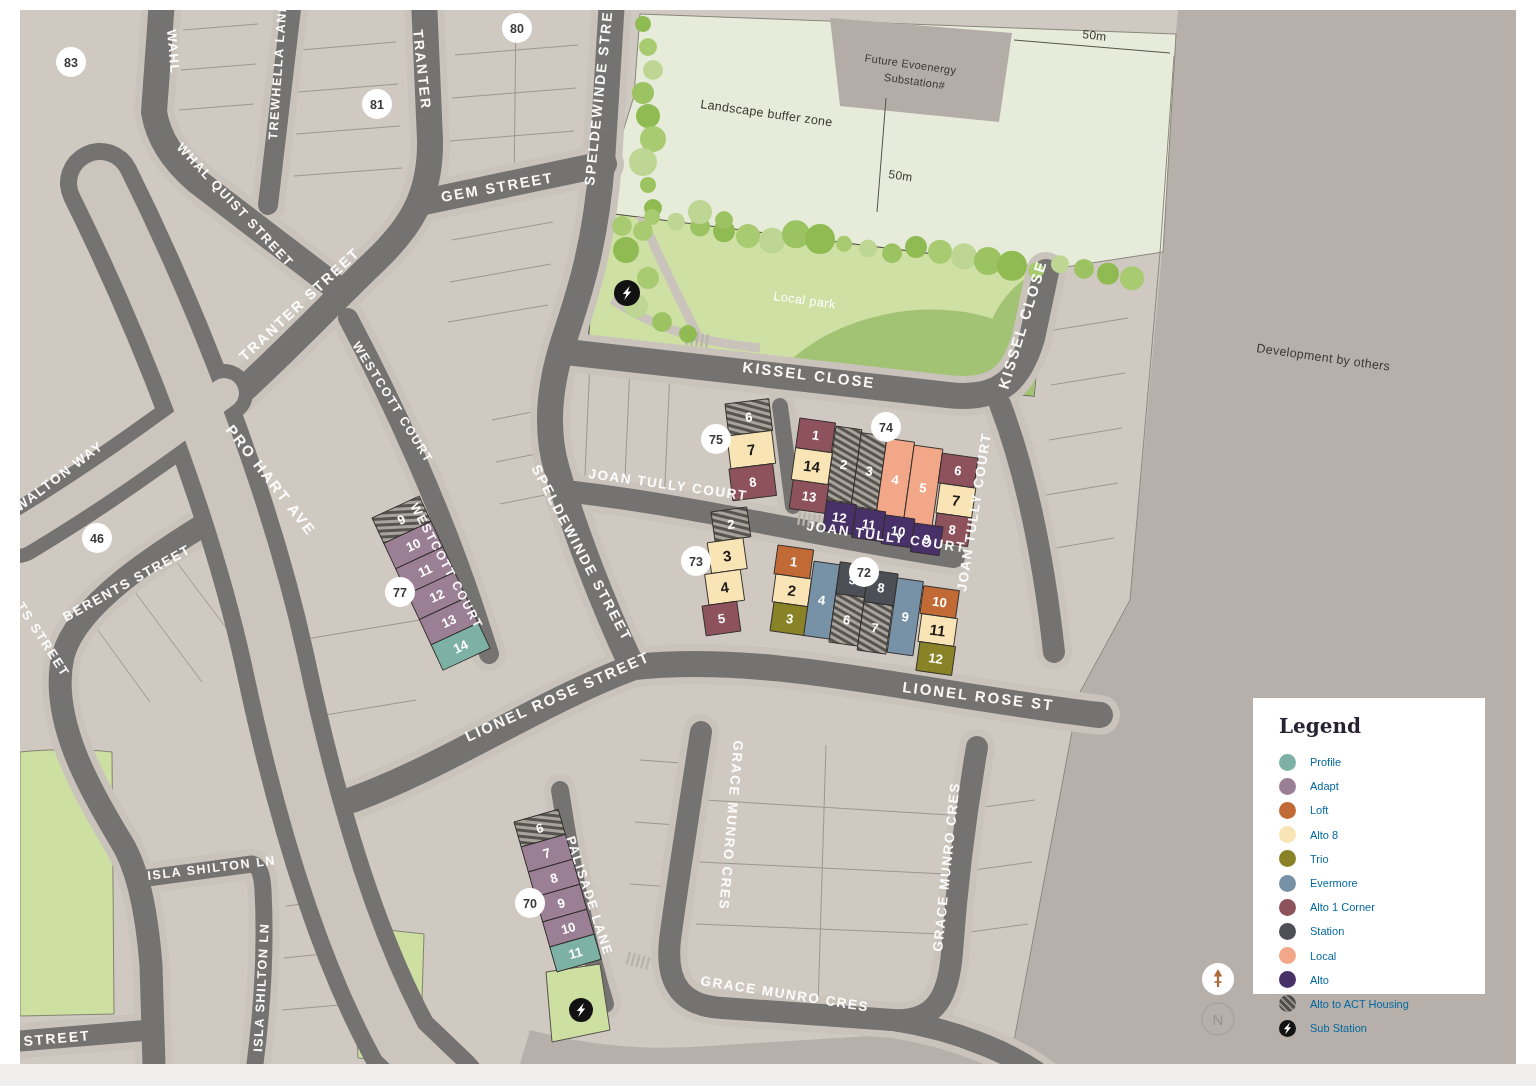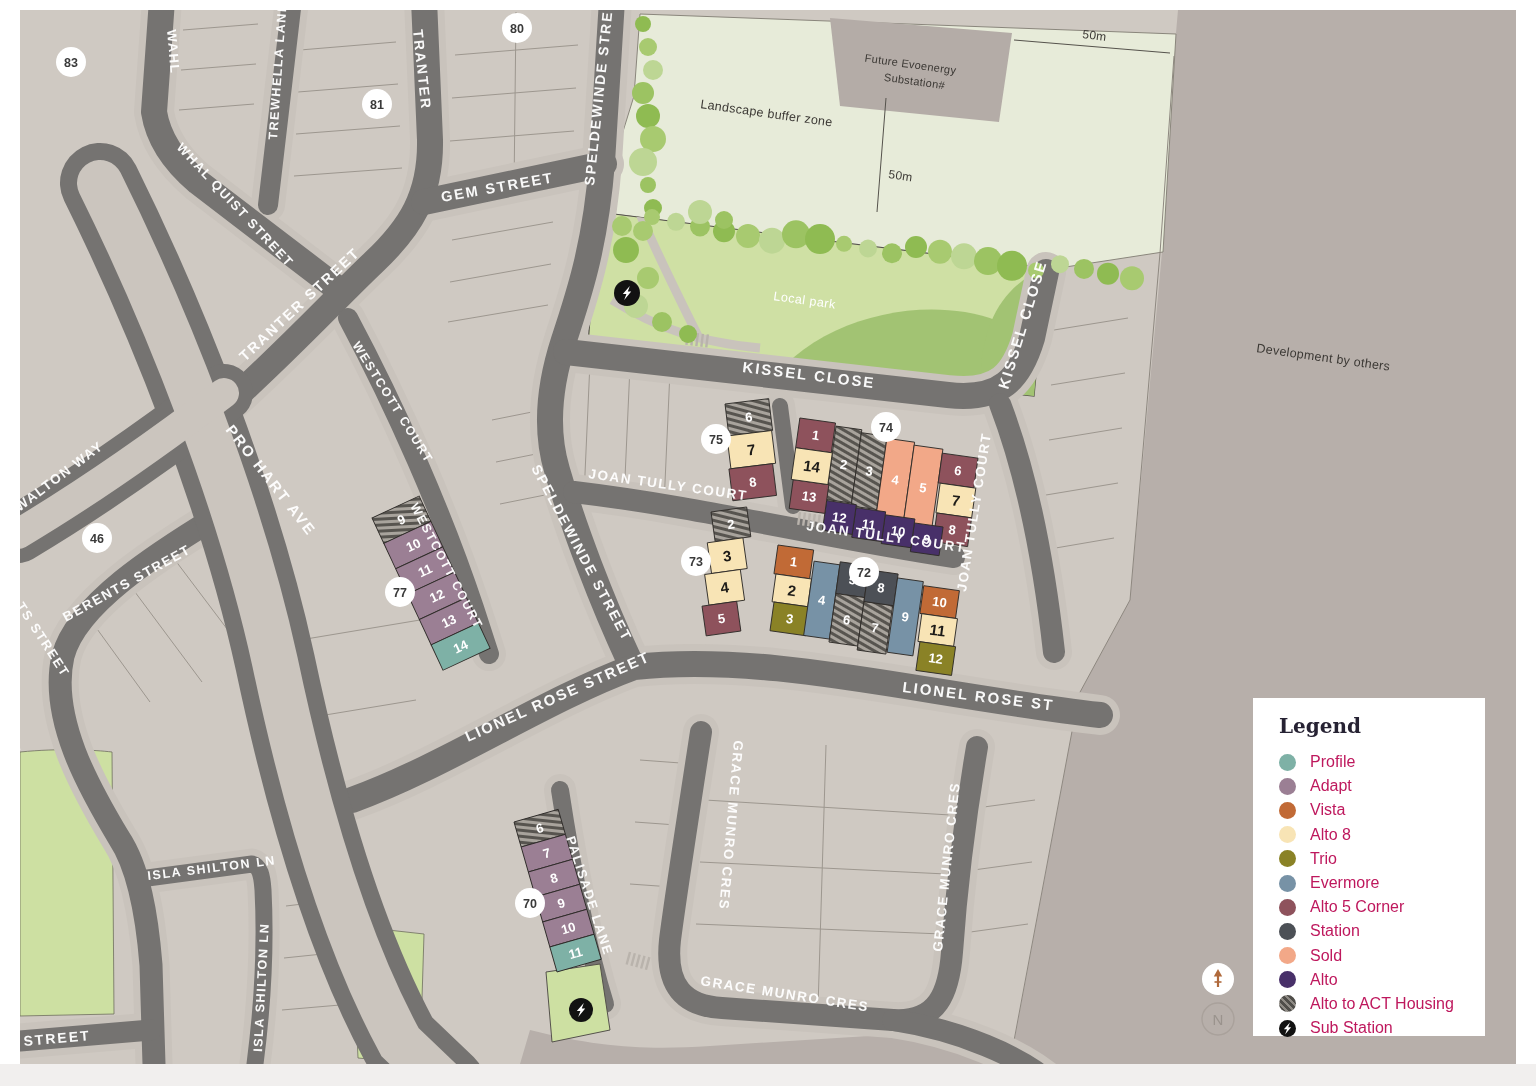--- a/index.html
+++ b/index.html
@@ -2,25 +2,25 @@
 <html><head>
 <meta charset="utf-8">
 <style>
   html,body{margin:0;padding:0;background:#fff;font-family:"Liberation Sans",sans-serif;}
   #stage{position:relative;width:1536px;height:1086px;overflow:hidden;background:#fff;}
   svg text{user-select:none;}
   .street-label{fill:#ffffff;font-weight:600;letter-spacing:2px;opacity:.96;}
   .street-label-sm{fill:#ffffff;font-weight:600;letter-spacing:1.6px;opacity:.96;}
   .dark-label{fill:#3b3834;font-weight:400;letter-spacing:.3px;}
   .white-label{fill:#ffffff;font-weight:400;letter-spacing:.5px;}
-  #legend-panel{position:absolute;left:1253px;top:698px;width:232px;height:338px;background:#ffffff;box-sizing:border-box;padding:16px 0 8px 26px;}
+  #legend-panel{position:absolute;left:1253px;top:698px;width:232px;height:296px;background:#ffffff;box-sizing:border-box;padding:16px 0 8px 26px;}
   #legend-title{font-family:"DejaVu Serif",serif;font-weight:700;font-size:20px;color:#262233;margin:0 0 12px 0;}
   .legend-row{display:flex;align-items:center;height:24.2px;}
   .legend-swatch{width:17px;height:17px;border-radius:50%;flex:0 0 17px;margin-right:14px;}
-  .legend-label{font-size:16px;color:#be185d;}
+  .legend-label{font-size:11px;color:#0369a1;}
   .hatch-bg{background:repeating-linear-gradient(45deg,#8f8b85 0 2.5px,#504e4a 2.5px 5px);}
   .sub-bg{background:#121212;display:flex;align-items:center;justify-content:center;}
 </style>
 </head>
 <body>
 
 <div id="stage">
 <svg id="map" width="1536" height="1086" viewBox="0 0 1536 1086">
   <defs>
     <pattern id="hatch" width="6" height="6" patternUnits="userSpaceOnUse" patternTransform="rotate(22)">
@@ -402,45 +402,45 @@
         <div class="legend-row">
           <span class="legend-swatch" style="background: rgb(126, 177, 166);"></span>
           <span class="legend-label">Profile</span>
         </div>
         <div class="legend-row">
           <span class="legend-swatch" style="background: rgb(155, 127, 148);"></span>
           <span class="legend-label">Adapt</span>
         </div>
         <div class="legend-row">
           <span class="legend-swatch" style="background: rgb(193, 106, 54);"></span>
-          <span class="legend-label">Vista</span>
+          <span class="legend-label">Loft</span>
         </div>
         <div class="legend-row">
           <span class="legend-swatch" style="background: rgb(248, 228, 181);"></span>
           <span class="legend-label">Alto 8</span>
         </div>
         <div class="legend-row">
           <span class="legend-swatch" style="background: rgb(138, 130, 38);"></span>
           <span class="legend-label">Trio</span>
         </div>
         <div class="legend-row">
           <span class="legend-swatch" style="background: rgb(119, 146, 166);"></span>
           <span class="legend-label">Evermore</span>
         </div>
         <div class="legend-row">
           <span class="legend-swatch" style="background: rgb(142, 82, 92);"></span>
-          <span class="legend-label">Alto 5 Corner</span>
+          <span class="legend-label">Alto 1 Corner</span>
         </div>
         <div class="legend-row">
           <span class="legend-swatch" style="background: rgb(76, 80, 86);"></span>
           <span class="legend-label">Station</span>
         </div>
         <div class="legend-row">
           <span class="legend-swatch" style="background: rgb(242, 168, 136);"></span>
-          <span class="legend-label">Sold</span>
+          <span class="legend-label">Local</span>
         </div>
         <div class="legend-row">
           <span class="legend-swatch" style="background: rgb(72, 48, 105);"></span>
           <span class="legend-label">Alto</span>
         </div>
         <div class="legend-row">
           <span class="legend-swatch hatch-bg"></span>
           <span class="legend-label">Alto to ACT Housing</span>
         </div>
         <div class="legend-row">

